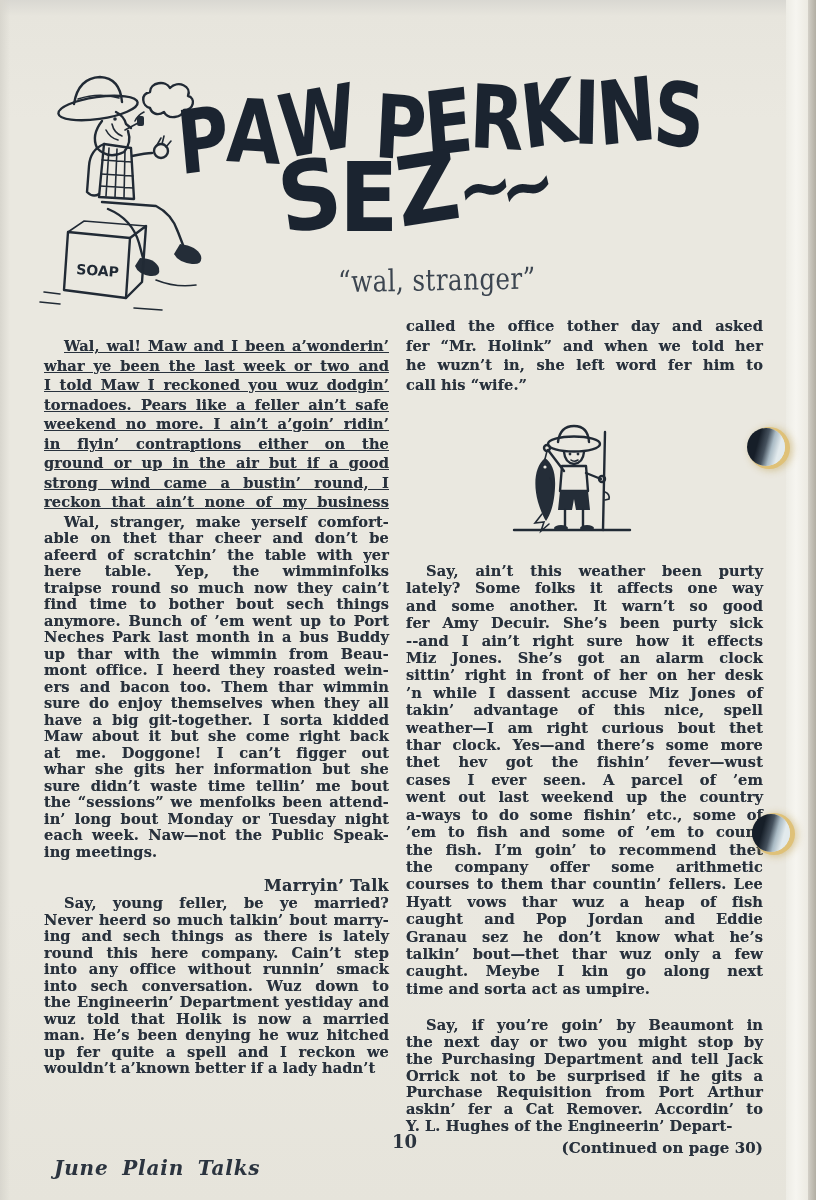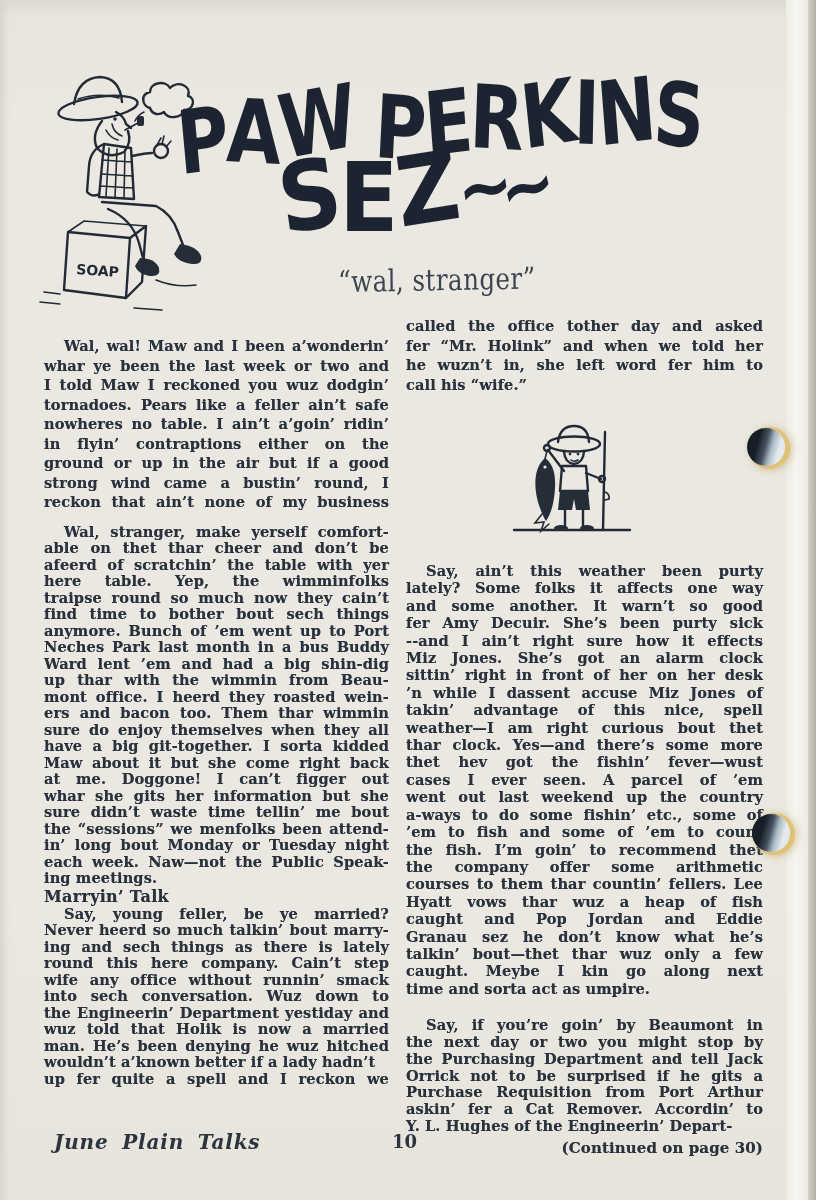--- a/index.html
+++ b/index.html
@@ -42,29 +42,29 @@
   .col{position:absolute;font-size:14.6px;font-weight:700;letter-spacing:.1px;
     text-shadow:0 0 .5px rgba(40,49,60,.55);}
   #left-col{left:44px;top:336px;width:345px;}
   #right-intro{left:406px;top:316px;width:357px;}
   #right-main{left:406px;top:562px;width:357px;}
   .line{text-align:justify;text-align-last:justify;white-space:normal;}
   .line.last{text-align-last:left;}
   .para.indent .line:first-child{text-indent:20px;}
   #left-col > div:nth-child(1){line-height:19.5px;}
   #left-col > div.para{line-height:16.5px;}
-  #left-col > div:nth-child(1).para{line-height:19.5px;}
-  #left-col > div:nth-child(2){margin-top:12px;}
+  #left-col > div:nth-child(1).para{line-height:19.5px;text-decoration:underline;}
+  #left-col > div:nth-child(2){margin-top:2px;}
   #right-intro .para{line-height:19.5px;}
   #right-main > div:nth-child(1){line-height:17.4px;}
   #right-main > div:nth-child(2){line-height:16.8px;margin-top:20px;}
-  .heading{margin-top:1px;font-size:16px;line-height:18px;text-align:left;letter-spacing:.3px;}
+  .heading{margin-top:17px;font-size:16px;line-height:18px;text-align:right;letter-spacing:.3px;}
   .centered{margin-top:4px;font-size:15px;line-height:18px;text-align:right;}
   
-  .footer-mag{position:absolute;left:54px;top:1130px;font-style:italic;font-weight:700;font-size:20px;
+  .footer-mag{position:absolute;left:54px;top:1156px;font-style:italic;font-weight:700;font-size:20px;
     letter-spacing:.8px;word-spacing:6px;color:#2b343f;}
   .footer-num{position:absolute;left:392px;top:1131px;font-weight:700;font-size:18px;color:#2b343f;}
   
   .hole{position:absolute;width:38px;height:38px;border-radius:50%;
     background:linear-gradient(105deg,#161e28 30%,#46525e 48%,#a9bac4 62%,#e2eaed 78%);
     box-shadow:3px 1px 0 2px #dfc178,5px 2px 7px 3px rgba(190,160,80,.45);}
   .hole1{left:747px;top:428px;}
   .hole2{left:752px;top:814px;}
   svg{position:absolute;}
   #paw-svg{left:38px;top:64px;}
@@ -127,63 +127,62 @@
   <div class="title1" id="title1"><span>P</span><span>A</span><span>W</span><span>&nbsp;</span><span>P</span><span>E</span><span>R</span><span>K</span><span>I</span><span>N</span><span>S</span></div>
   <div class="title2" id="title2"><span>S</span><span>E</span><span>Z</span><span>~</span><span>~</span></div>
   <div class="subtitle">“wal, stranger”</div>
 
   <div class="col" id="left-col">
       <div class="para indent">
         <div class="line">Wal, wal! Maw and I been a’wonderin’</div>
         <div class="line">whar ye been the last week or two and</div>
         <div class="line">I told Maw I reckoned you wuz dodgin’</div>
         <div class="line">tornadoes. Pears like a feller ain’t safe</div>
-        <div class="line">nowheres no table. I ain’t a’goin’ ridin’</div>
+        <div class="line">weekend no more. I ain’t a’goin’ ridin’</div>
         <div class="line">in flyin’ contraptions either on the</div>
         <div class="line">ground or up in the air but if a good</div>
         <div class="line">strong wind came a bustin’ round, I</div>
         <div class="line">reckon that ain’t none of my business</div>
       </div>
       <div class="para indent">
         <div class="line">Wal, stranger, make yerself comfort-</div>
         <div class="line">able on thet thar cheer and don’t be</div>
         <div class="line">afeerd of scratchin’ the table with yer</div>
         <div class="line">here table. Yep, the wimminfolks</div>
         <div class="line">traipse round so much now they cain’t</div>
         <div class="line">find time to bother bout sech things</div>
         <div class="line">anymore. Bunch of ’em went up to Port</div>
         <div class="line">Neches Park last month in a bus Buddy</div>
-        <div class="line">Ward lent ’em and had a big shin-dig</div>
         <div class="line">up thar with the wimmin from Beau-</div>
         <div class="line">mont office. I heerd they roasted wein-</div>
         <div class="line">ers and bacon too. Them thar wimmin</div>
         <div class="line">sure do enjoy themselves when they all</div>
         <div class="line">have a big git-together. I sorta kidded</div>
         <div class="line">Maw about it but she come right back</div>
         <div class="line">at me. Doggone! I can’t figger out</div>
         <div class="line">whar she gits her information but she</div>
         <div class="line">sure didn’t waste time tellin’ me bout</div>
         <div class="line">the “sessions” we menfolks been attend-</div>
         <div class="line">in’ long bout Monday or Tuesday night</div>
         <div class="line">each week. Naw—not the Public Speak-</div>
         <div class="line last">ing meetings.</div>
       </div>
       <div class="heading">Marryin’ Talk</div>
       <div class="para indent">
         <div class="line">Say, young feller, be ye married?</div>
         <div class="line">Never heerd so much talkin’ bout marry-</div>
         <div class="line">ing and sech things as there is lately</div>
         <div class="line">round this here company. Cain’t step</div>
-        <div class="line">wife any office without runnin’ smack</div>
+        <div class="line">into any office without runnin’ smack</div>
         <div class="line">into sech conversation. Wuz down to</div>
         <div class="line">the Engineerin’ Department yestiday and</div>
         <div class="line">wuz told that Holik is now a married</div>
         <div class="line">man. He’s been denying he wuz hitched</div>
+        <div class="line">up fer quite a spell and I reckon we</div>
         <div class="line last">wouldn’t a’known better if a lady hadn’t</div>
-        <div class="line">up fer quite a spell and I reckon we</div>
       </div>
     </div>
   <div class="col" id="right-intro">
       <div class="para">
         <div class="line">called the office tother day and asked</div>
         <div class="line">fer “Mr. Holink” and when we told her</div>
         <div class="line">he wuzn’t in, she left word fer him to</div>
         <div class="line last">call his “wife.”</div>
       </div>
     </div>

